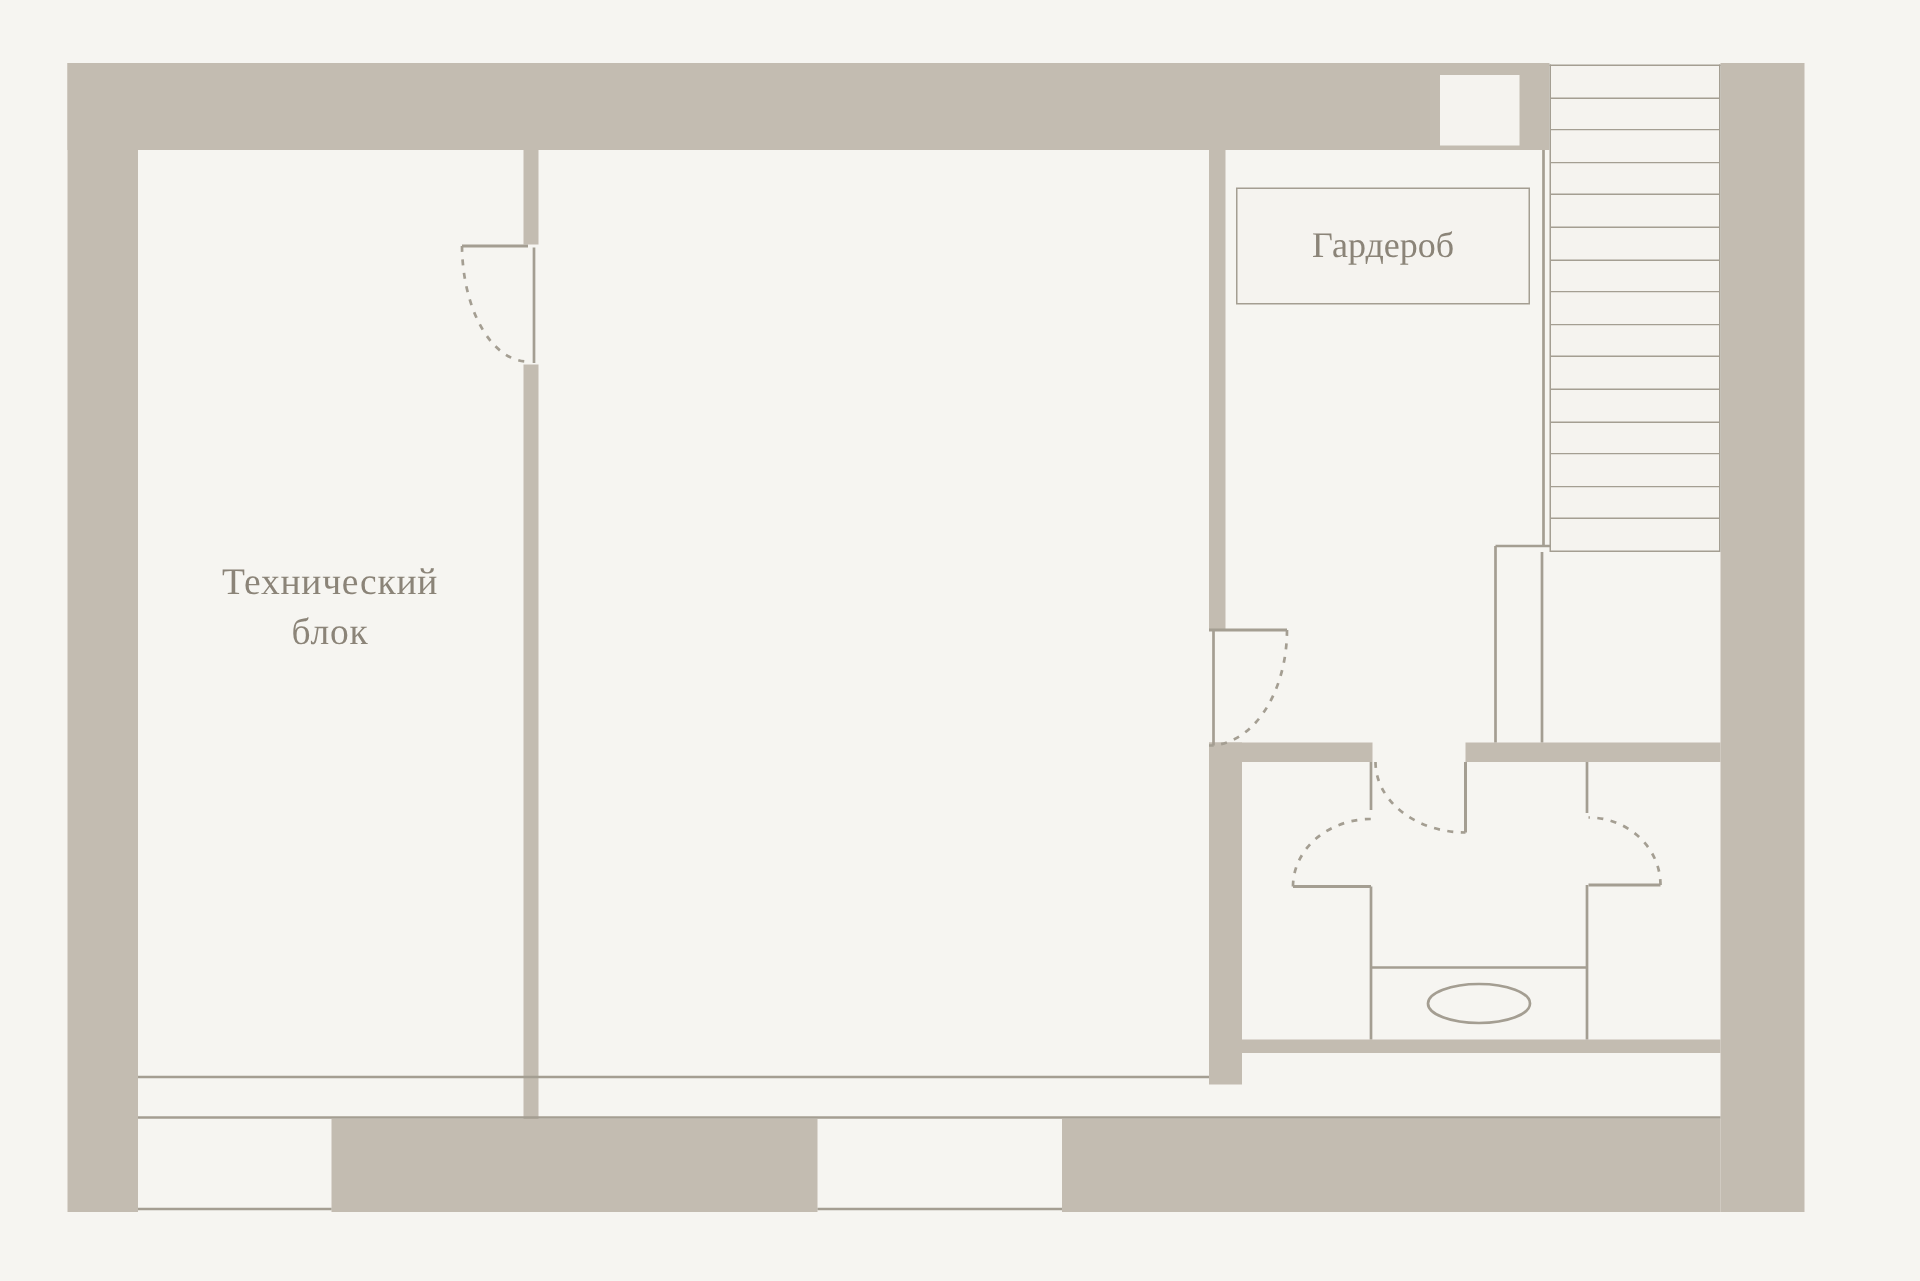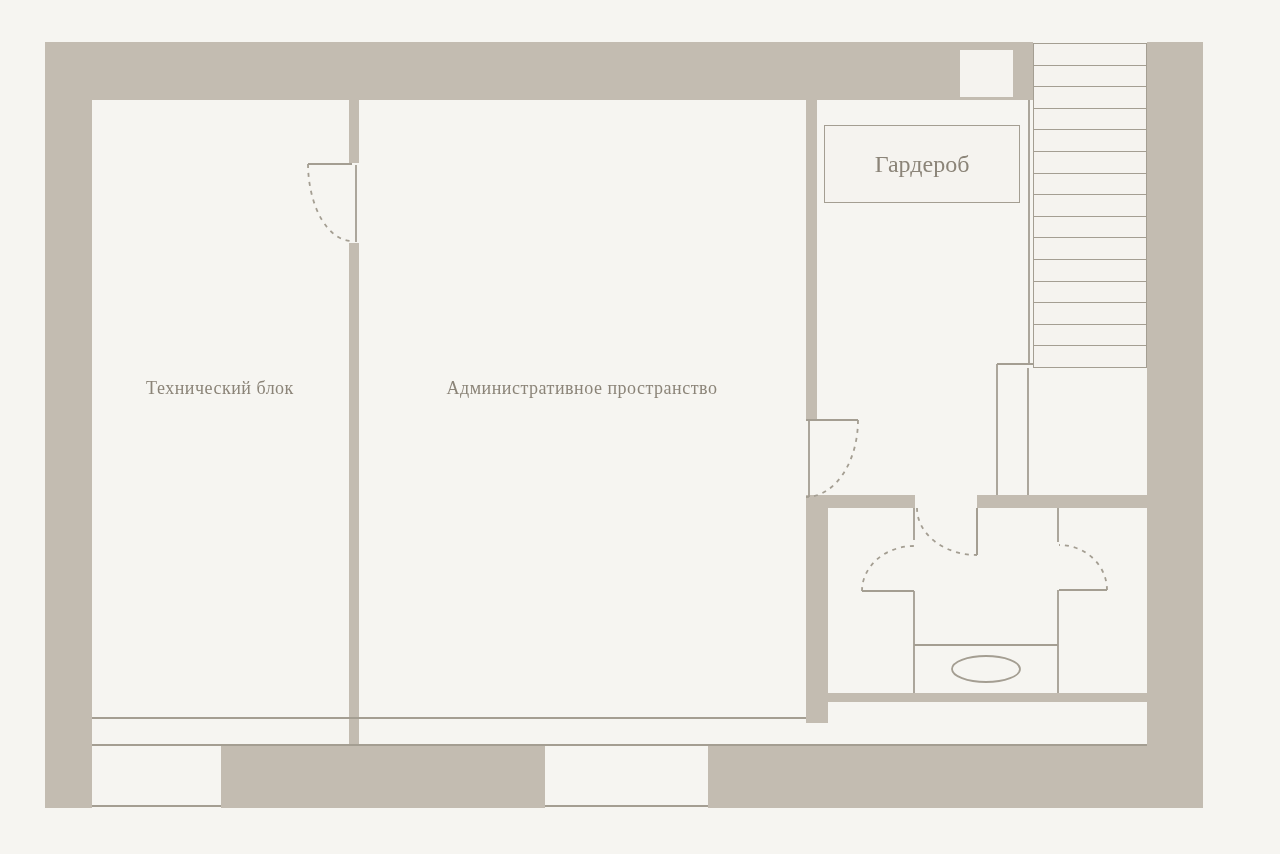--- a/index.html
+++ b/index.html
@@ -8,21 +8,21 @@
     --line:#a49e92;
     --text:#8b8478;
     --bg:#f6f5f1;
   }
   html,body{margin:0;padding:0;}
   body{background:var(--bg);font-family:"Liberation Serif","DejaVu Serif",serif;}
   #canvas{position:relative;width:1280px;height:854px;background:var(--bg);overflow:hidden;}
   .wall{position:absolute;background:var(--wall);}
   .floorpatch{position:absolute;background:var(--floor);}
   .room-label{position:absolute;color:var(--text);text-align:center;letter-spacing:.5px;}
-  .lbl-big{font-size:18px;line-height:33px;font-family:Liberation Serif, serif;}
+  .lbl-big{font-size:25px;line-height:33px;font-family:Liberation Serif, serif;}
   .lbl-mid{font-size:26px;line-height:30px;}
   .wardrobe-box{
     position:absolute;left:824px;top:125px;width:194px;height:76px;
     border:1.5px solid var(--line);display:flex;align-items:center;justify-content:center;
     color:var(--text);font-size:24px;background:var(--floor);text-align:center;
   }
   #stairs{
     position:absolute;left:1033px;top:43px;width:114px;height:325px;
     display:flex;flex-direction:column;
     border-left:1.5px solid var(--line);border-right:1.5px solid var(--line);
@@ -107,20 +107,19 @@
     <path class="swing" d="M862 591 A 52 45 0 0 1 914 546"></path>
 
     <path class="leaf" d="M1059 590 H1107"></path>
     <path class="swing" d="M1107 590 A 48 45 0 0 0 1059 545"></path>
 
     <ellipse class="thin" cx="986" cy="669" rx="34" ry="13"></ellipse>
   </svg>
 
   <div class="room-label lbl-big" style="left:125px;top:372px;width:190px;">Технический блок</div>
 
-  <div class="room-label lbl-big" style="left:432px;top:372px;width:300px;">Административное пространство</div>
 
   <div class="wardrobe-box">
     <span>Гардероб</span>
   </div>
 
 
 </div>
 
 </body></html>

